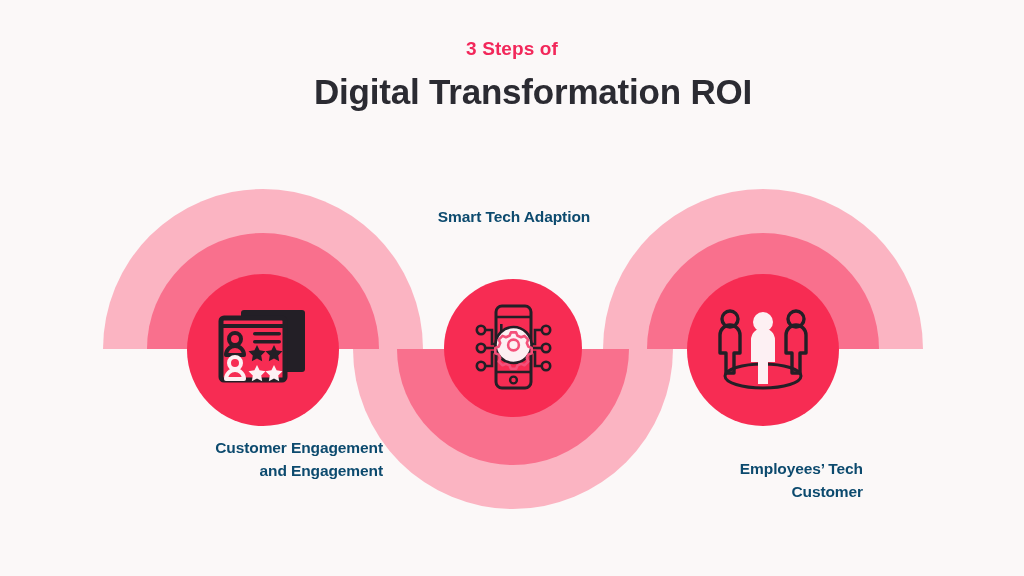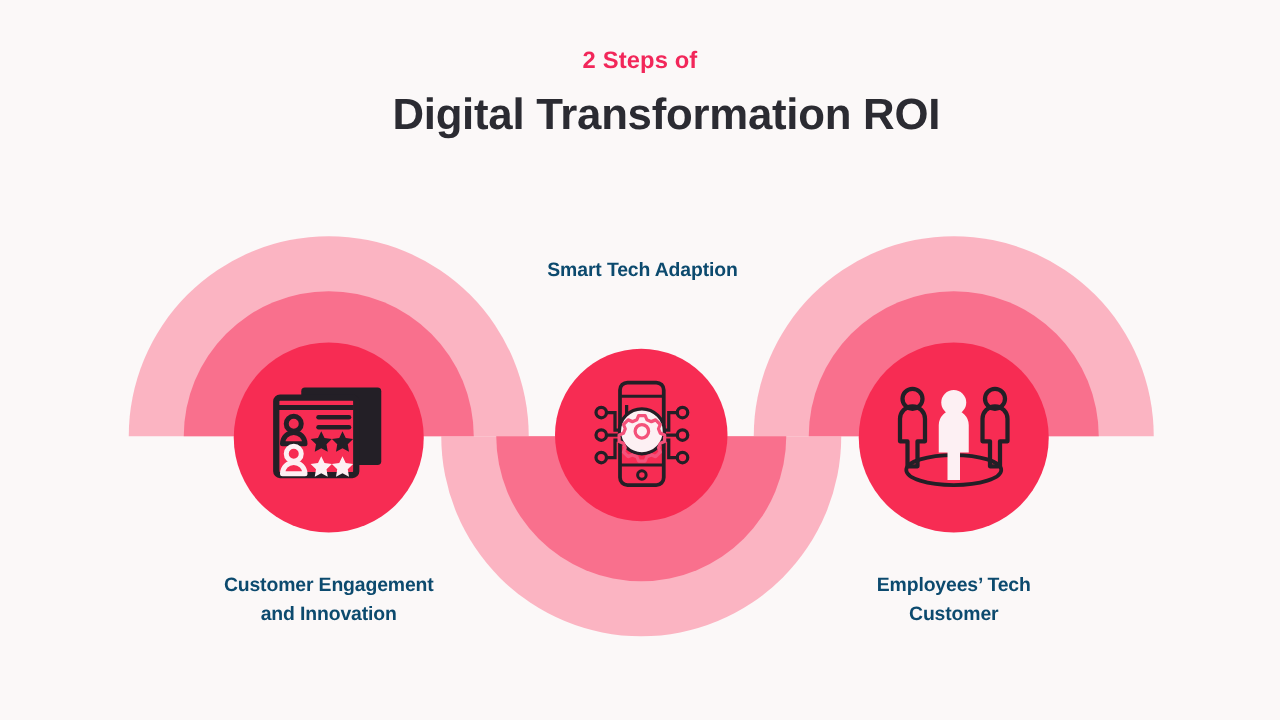--- a/index.html
+++ b/index.html
@@ -59,27 +59,29 @@
     line-height: 23px;
     letter-spacing: -0.1px;
   }
   #label-middle {
     left: 394px;
     top: 205px;
     width: 240px;
   }
   #label-left {
     left: 143px;
-    top: 457px;
+    top: 436px;
     width: 240px;
+    text-align: right;
   }
   #label-right {
     left: 663px;
     top: 457px;
     width: 200px;
+    text-align: right;
   }
   .icon-holder {
     position: absolute;
   }
   #icon-left { left: 213px; top: 302px; width: 100px; height: 96px; }
   #icon-middle { left: 475px; top: 300px; width: 77px; height: 97px; }
   #icon-right { left: 711px; top: 307px; width: 104px; height: 84px; }
 </style>
 </head>
 <body>
@@ -111,21 +113,21 @@
     <g clip-path="url(#clip-below)">
       <circle cx="513" cy="349" r="116" fill="#f9708d"></circle>
     </g>
 
     <circle cx="263" cy="350" r="76" fill="#f72c53"></circle>
     <circle cx="513" cy="348" r="69" fill="#f72c53"></circle>
     <circle cx="763" cy="350" r="76" fill="#f72c53"></circle>
   </svg>
 
   <div class="header">
-    <p class="eyebrow">2 Steps of</p>
+    <p class="eyebrow">3 Steps of</p>
     <h1 class="maintitle">Digital Transformation ROI</h1>
   </div>
 
   <div class="icon-holder" id="icon-left">
     <svg viewBox="0 0 100 96" width="100" height="96" aria-hidden="true">
 
       <rect x="28" y="8" width="64" height="62" rx="3" fill="#231f26"></rect>
 
       <rect x="8" y="16" width="64" height="62" rx="3" fill="#f72c53" stroke="#231f26" stroke-width="5"></rect>
 
@@ -201,21 +203,21 @@
       </g>
     </svg>
   </div>
 
   <div class="step-label" id="label-middle">
     <div>Smart Tech Adaption</div>
   </div>
 
   <div class="step-label" id="label-left">
     <div>Customer Engagement</div>
-    <div>and Innovation</div>
+    <div>and Engagement</div>
   </div>
 
   <div class="step-label" id="label-right">
     <div>Employees’ Tech</div>
     <div>Customer</div>
   </div>
 
 </div>
 
 </body></html>

